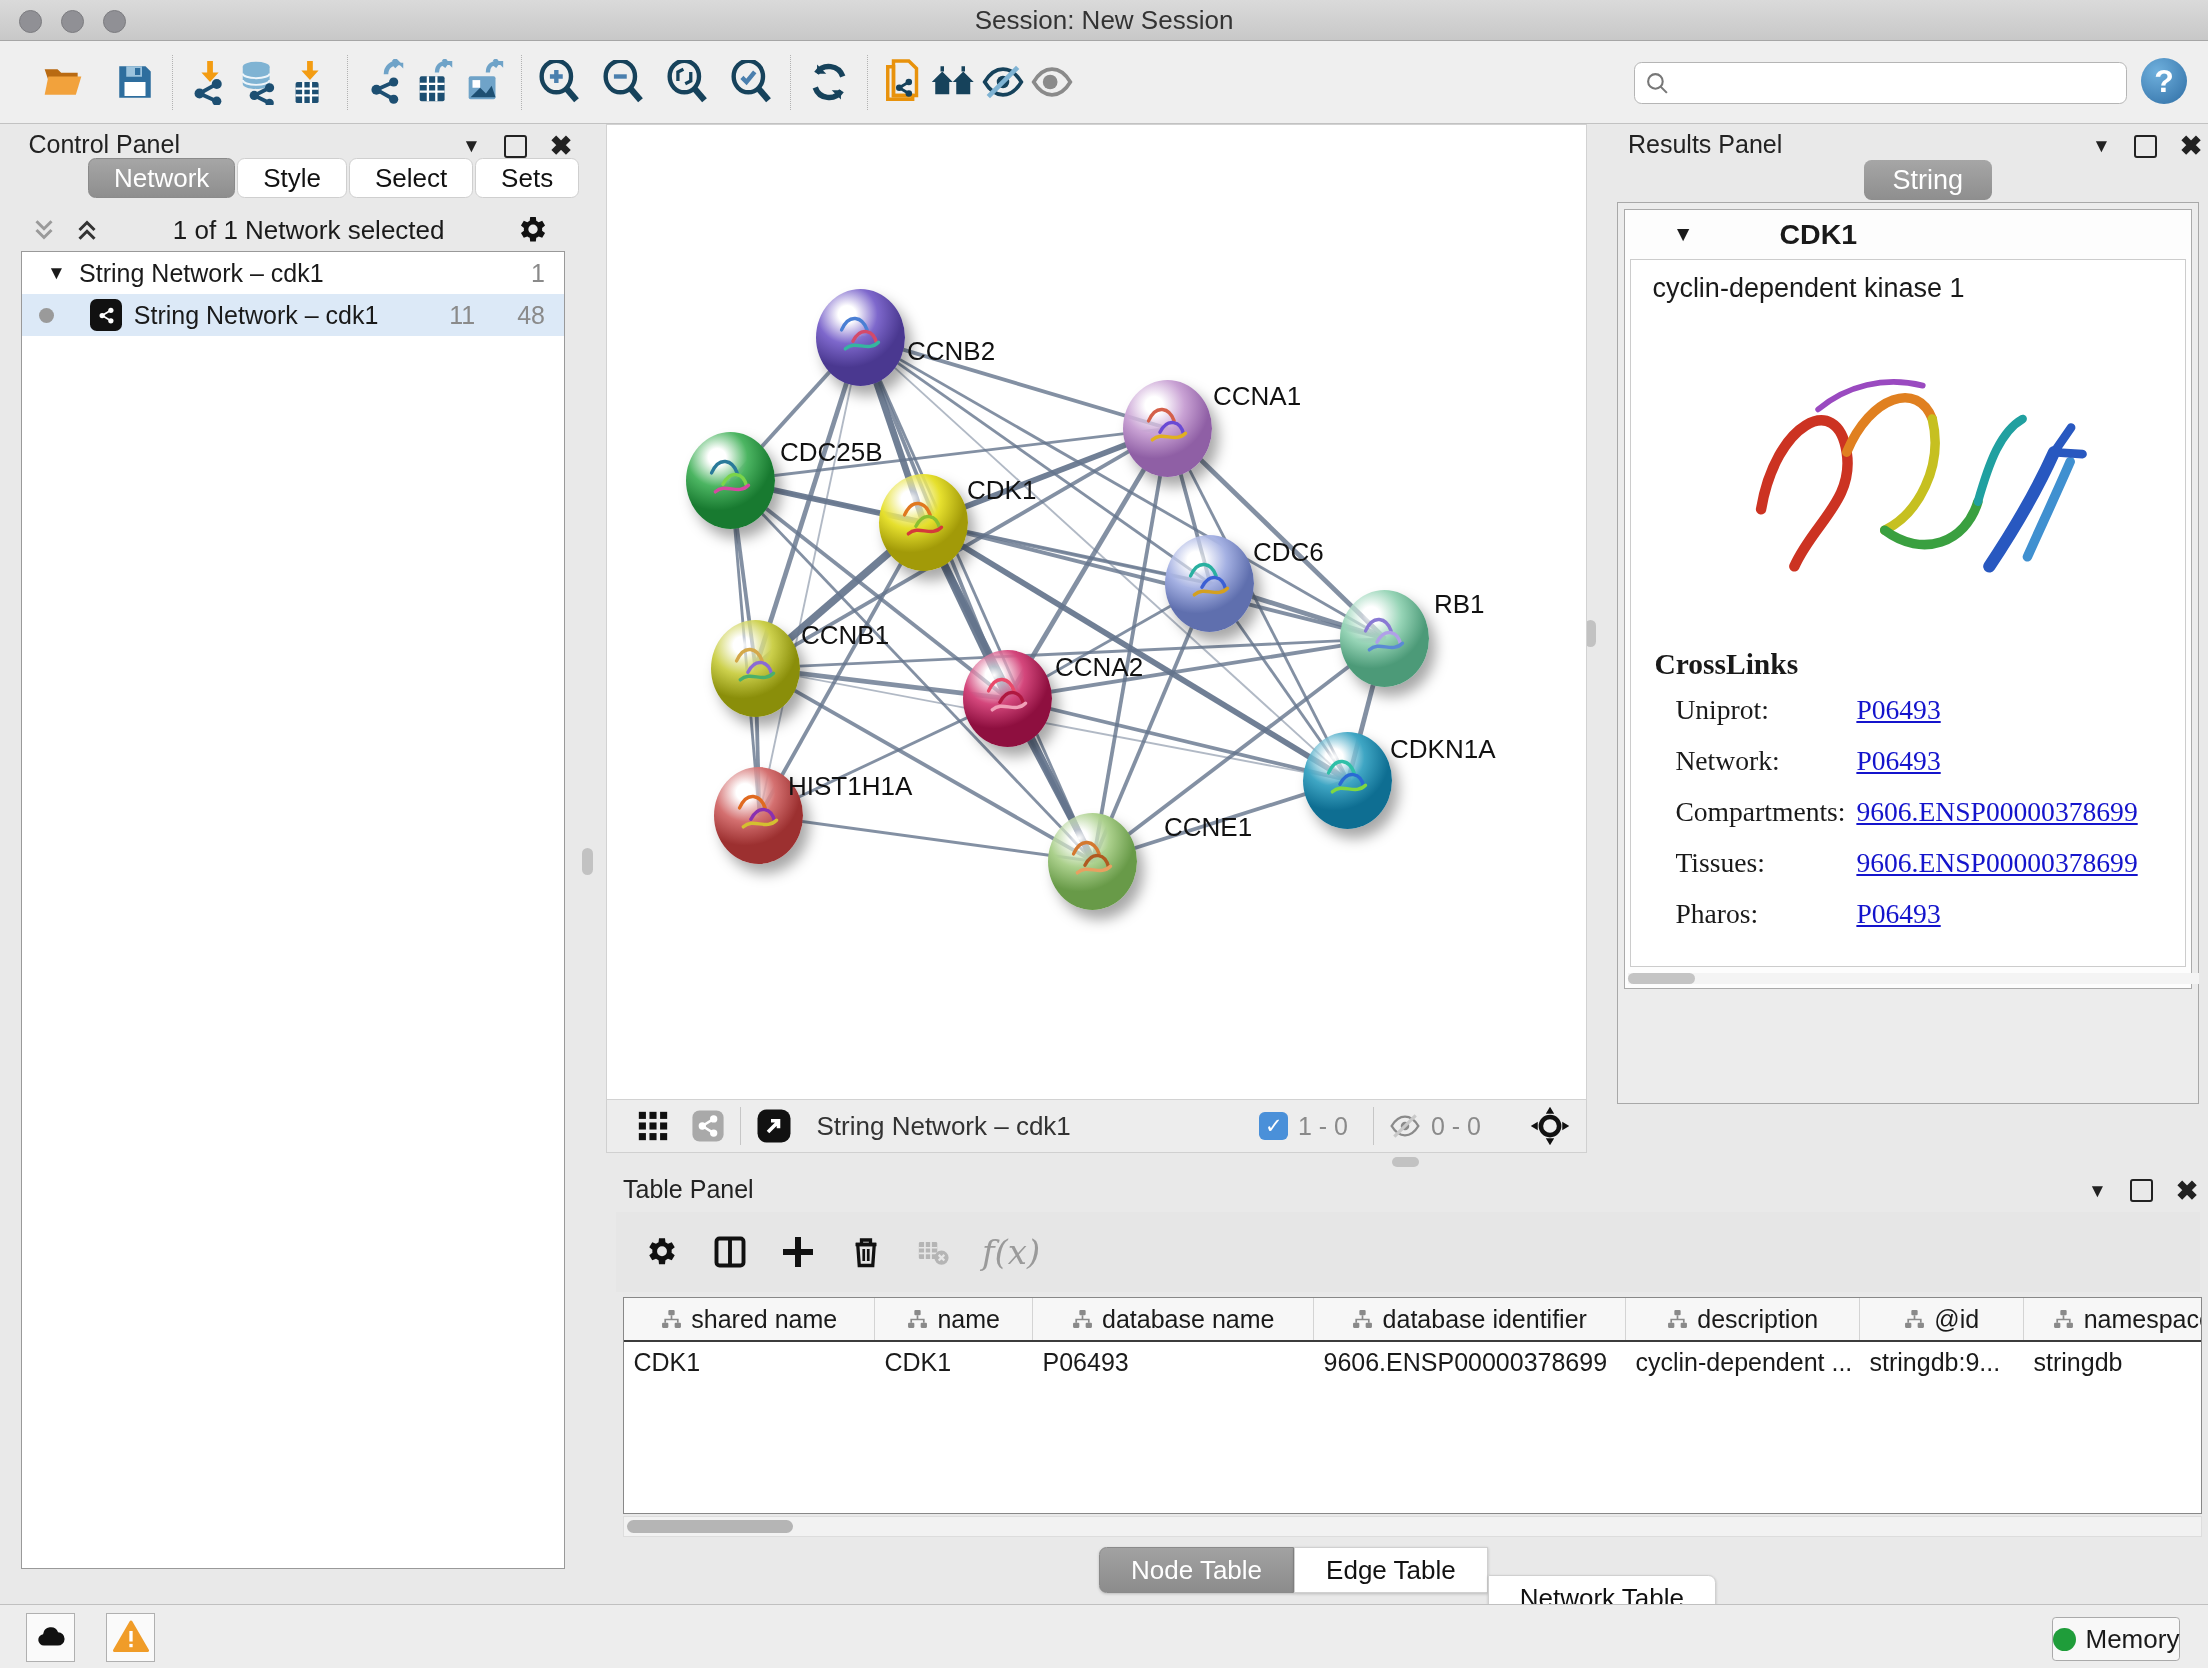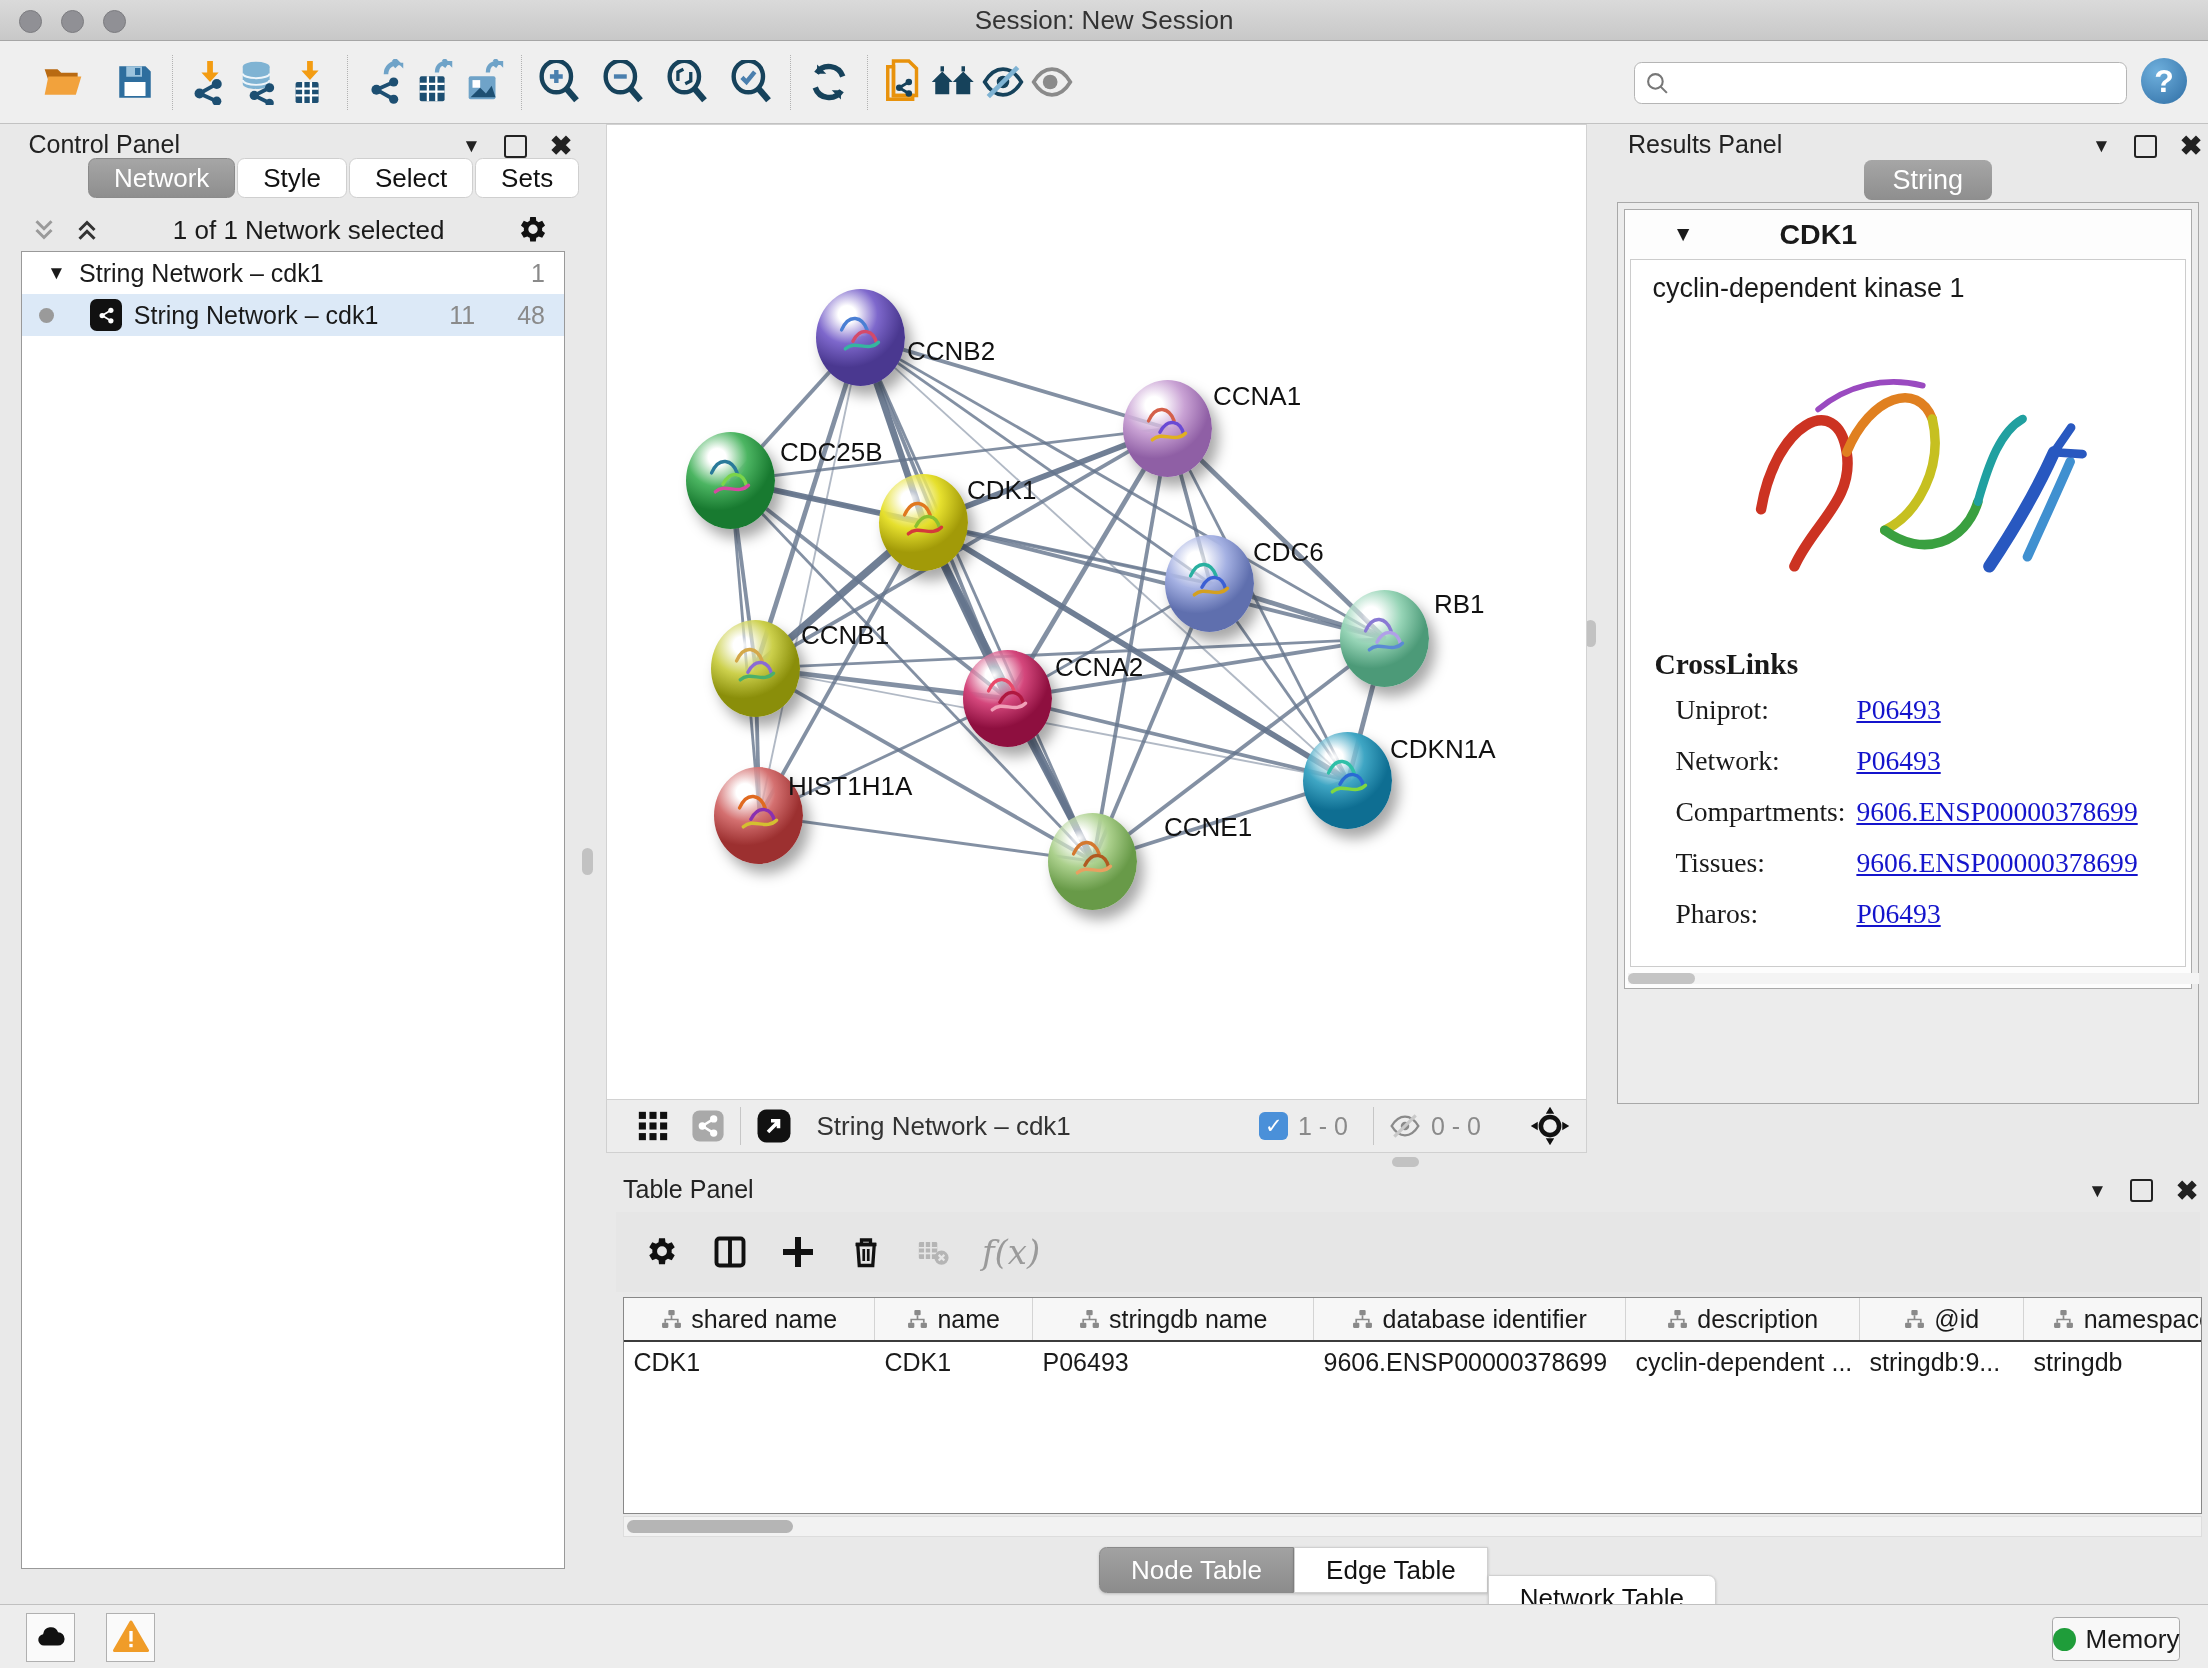--- a/index.html
+++ b/index.html
@@ -643,21 +643,21 @@
         </div>
         <div class="th" style="width: 281px;">
           <svg width="21" height="21" viewBox="0 0 20 20">
             <g fill="#8a8a8a">
               <rect x="7" y="1" width="6" height="5" rx="1"></rect>
               <rect x="1" y="13" width="6" height="5" rx="1"></rect>
               <rect x="13" y="13" width="6" height="5" rx="1"></rect>
             </g>
             <path d="M10 6v4M4 13v-3h12v3" fill="none" stroke="#8a8a8a" stroke-width="1.6"></path>
           </svg>
-          <span>stringdb name</span>
+          <span>database name</span>
         </div>
         <div class="th" style="width: 312px;">
           <svg width="21" height="21" viewBox="0 0 20 20">
             <g fill="#8a8a8a">
               <rect x="7" y="1" width="6" height="5" rx="1"></rect>
               <rect x="1" y="13" width="6" height="5" rx="1"></rect>
               <rect x="13" y="13" width="6" height="5" rx="1"></rect>
             </g>
             <path d="M10 6v4M4 13v-3h12v3" fill="none" stroke="#8a8a8a" stroke-width="1.6"></path>
           </svg>

